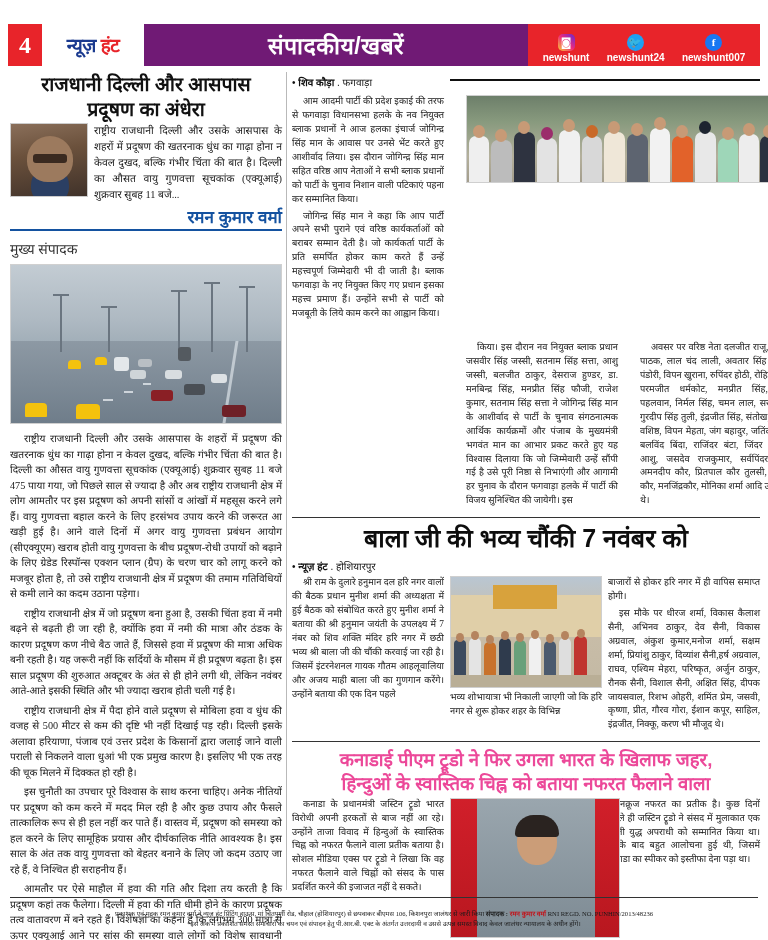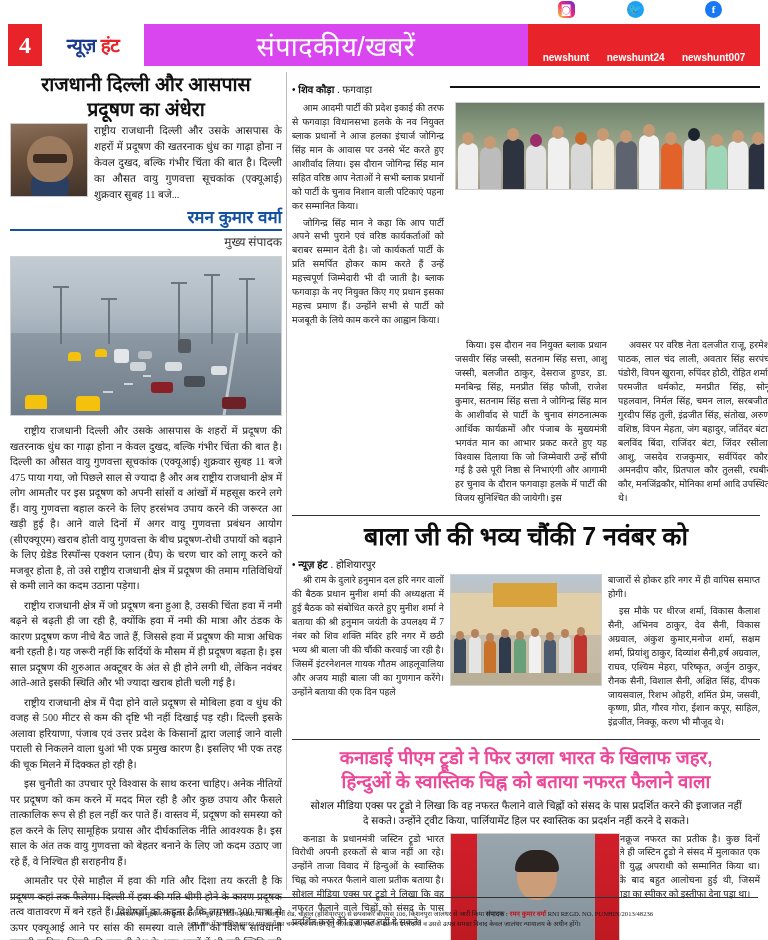--- a/index.html
+++ b/index.html
@@ -34,43 +34,43 @@
   .mh-logo-text .n1 { color: #1a3a8f; }
   .mh-logo-text .n2 { color: #e8242a; }
   .mh-place {
     flex: 0 0 134px; background: #e8242a; color: #fff;
     display: flex; flex-direction: column; justify-content: center;
     padding-left: 7px;
     font-family: "Liberation Sans", sans-serif; font-weight: bold;
     font-size: 10.5px; line-height: 1.25; letter-spacing: 0.1px;
   }
   .mh-section {
-    flex: 1 1 auto; background: #d946ef; color: #fff;
+    flex: 1 1 auto; background: #701a75; color: #fff;
     display: flex; align-items: center; justify-content: center;
-    font-family: "Liberation Sans", sans-serif; font-weight: normal;
-    font-size: 27px; letter-spacing: 0.5px;
+    font-family: "Liberation Sans", sans-serif; font-weight: bold;
+    font-size: 23px; letter-spacing: 0.5px;
   }
   .mh-social {
     flex: 0 0 232px; background: #e8242a; color: #fff;
     display: flex; align-items: flex-end; justify-content: space-around;
     padding: 2px 6px 3px 6px;
   }
   .soc { display: flex; flex-direction: column; align-items: center; gap: 1px; }
   .soc-glyph {
     width: 17px; height: 17px; border-radius: 5px;
     display: flex; align-items: center; justify-content: center;
     font-family: "DejaVu Sans", sans-serif; font-size: 11px; color: #fff;
     line-height: 1;
   }
   .soc-ig { background: linear-gradient(45deg,#f9ce34,#ee2a7b,#6228d7); }
   .soc-tw { background: #1da1f2; border-radius: 50%; }
   .soc-fb { background: #1877f2; border-radius: 50%; font-weight: bold; font-family:"Liberation Serif",serif; }
   .soc-label {
     font-family: "Liberation Sans", sans-serif; font-weight: bold;
-    font-size: 10px; color: #fff; line-height: 1.1; margin-top: 33px;
+    font-size: 10px; color: #fff; line-height: 1.1;
   }
 
   
   .vrule { position: absolute; width: 1px; background: #b9b9b9; }
 
   
   .left-col { position: absolute; left: 10px; top: 72px; width: 272px; }
   .ed-headline {
     font-family: "Liberation Sans", sans-serif; font-weight: bold;
     font-size: 19.5px; line-height: 1.3; text-align: center; color: #111;
@@ -92,21 +92,21 @@
   }
   .ed-intro {
     font-size: 10.4px; line-height: 1.55; text-align: justify; color: #1a1a1a;
   }
   .ed-signature {
     text-align: right; font-family: "Liberation Sans", sans-serif;
     font-weight: bold; font-size: 17px; color: #1452a0;
     border-bottom: 2px solid #1452a0; padding-bottom: 1px; margin-top: 2px;
   }
   .ed-designation {
-    text-align: right; font-size: 12px; color: #333; margin-top: 2px;
+    font-size: 14px; color: #333; margin-top: 8px;
   }
   .smog-photo {
     width: 272px; height: 160px; margin-top: 6px; position: relative;
     overflow: hidden; border: 1px solid #d0d0d0;
     background: linear-gradient(180deg,#c3ccd3 0%, #aeb9c2 35%, #98a6b1 60%, #7e8c98 100%);
   }
   .smog-photo .road {
     position:absolute; left:0; bottom:0; width:100%; height:52%;
     background: linear-gradient(180deg,#8d99a4 0%, #6f7d8a 100%);
   }
@@ -138,21 +138,21 @@
     font-family: "Liberation Sans", sans-serif; font-weight: bold;
     font-size: 23.5px; line-height: 1.22; color: #0d0d0d; text-align: center;
   }
   .byline {
     font-size: 10px; color: #111; margin: 4px 0 3px 0;
     font-family: "Liberation Sans", sans-serif;
   }
   .byline .bold { font-weight: bold; }
   .byline .dot { color:#111; }
 
-  .art1-grid { display: grid; grid-template-columns: 152px 152px 152px; gap: 11px; }
+  .art1-grid { display: grid; grid-template-columns: 152px 152px 152px; gap: 22px; }
   .art-col { font-size: 9.3px; line-height: 1.5; text-align: justify; color: #1a1a1a; }
   .art-col p { text-indent: 11px; margin-bottom: 3px; }
 
   .group-photo {
     width: 310px; height: 88px; position: relative; overflow: hidden;
     background: linear-gradient(180deg,#6d7f6a 0%, #889a7e 30%, #b4b09c 70%, #a39d8c 100%);
     border: 1px solid #cfcfcf;
   }
   .gp-person { position:absolute; bottom:0; border-radius: 7px 7px 0 0; }
   .gp-head { position:absolute; border-radius:50%; background:#c79a76; }
@@ -284,21 +284,21 @@
       <p>राष्ट्रीय राजधानी क्षेत्र में पैदा होने वाले प्रदूषण से मोबिला हवा व धुंध की वजह से 500 मीटर से कम की दृष्टि भी नहीं दिखाई पड़ रही। दिल्ली इसके अलावा हरियाणा, पंजाब एवं उत्तर प्रदेश के किसानों द्वारा जलाई जाने वाली पराली से निकलने वाला धुआं भी एक प्रमुख कारण है। इसलिए भी एक तरह की चूक मिलने में दिक्कत हो रही है।</p>
       <p>इस चुनौती का उपचार पूरे विश्वास के साथ करना चाहिए। अनेक नीतियों पर प्रदूषण को कम करने में मदद मिल रही है और कुछ उपाय और फैसले तात्कालिक रूप से ही हल नहीं कर पाते हैं। वास्तव में, प्रदूषण को समस्या को हल करने के लिए सामूहिक प्रयास और दीर्घकालिक नीति आवश्यक है। इस साल के अंत तक वायु गुणवत्ता को बेहतर बनाने के लिए जो कदम उठाए जा रहे हैं, वे निश्चित ही सराहनीय हैं।</p>
       <p>आमतौर पर ऐसे माहौल में हवा की गति और दिशा तय करती है कि प्रदूषण कहां तक फैलेगा। दिल्ली में हवा की गति धीमी होने के कारण प्रदूषक तत्व वातावरण में बने रहते हैं। विशेषज्ञों का कहना है कि लगभग 300 मात्रा से ऊपर एक्यूआई आने पर सांस की समस्या वाले लोगों को विशेष सावधानी बरतनी चाहिए। दिल्ली की तरह ही देश के अन्य शहरों में भी यही स्थिति बनी हुई है, जिसकी ओर तुरंत ध्यान देने की जरूरत है।</p>
     </div>
   </div>
 
   <div class="main-area">
 
     <div>
 
-      <div style="display:flex; align-items:flex-start; gap:6px; margin-top:14px;">
+      <div style="display:flex; align-items:flex-start; gap:6px; margin-top:7px;">
         <div style="width:152px;">
           <div class="byline">
             <span class="dot">•</span>
             <span class="bold">शिव कौड़ा</span>
             <span>.</span>
             <span>फगवाड़ा</span>
           </div>
         </div>
         <div style="flex:1; border-top:2px solid #111; margin-top:8px;"></div>
       </div>
@@ -335,21 +335,21 @@
             <div class="gp-person" style="left:251px;width:20px; height:44px; background:#9ed6b8;"></div>
             <div class="gp-head" style="left:255px;bottom:42px; width:12px; height:13px;"></div>
             <div class="gp-person" style="left:272px;width:20px; height:48px; background:#ededed;"></div>
             <div class="gp-head" style="left:276px;bottom:46px; width:12px; height:13px;"></div>
             <div class="gp-person" style="left:293px;width:18px; height:46px; background:#2b3140;"></div>
             <div class="gp-head" style="left:296px;bottom:44px; width:12px; height:13px;"></div>
           </div>
         </div>
       </div>
 
-      <div class="art1-grid" style="margin-top:8px;">
+      <div class="art1-grid" style="margin-top:17px;">
         <div class="art-col"></div>
         <div class="art-col">
           <p>किया। इस दौरान नव नियुक्त ब्लाक प्रधान जसवीर सिंह जस्सी, सतनाम सिंह सत्ता, आशु जस्सी, बलजीत ठाकुर, देसराज हुण्डर, डा. मनबिन्द्र सिंह, मनप्रीत सिंह फौजी, राजेश कुमार, सतनाम सिंह सत्ता ने जोगिन्द्र सिंह मान के आशीर्वाद से पार्टी के चुनाव संगठनात्मक आर्थिक कार्यक्रमों और पंजाब के मुख्यमंत्री भगवंत मान का आभार प्रकट करते हुए यह विश्वास दिलाया कि जो जिम्मेवारी उन्हें सौंपी गई है उसे पूरी निष्ठा से निभाएंगी और आगामी हर चुनाव के दौरान फगवाड़ा हलके में पार्टी की विजय सुनिश्चित की जायेगी। इस</p>
         </div>
         <div class="art-col">
           <p>अवसर पर वरिष्ठ नेता दलजीत राजू, हरमेश पाठक, लाल चंद लाली, अवतार सिंह सरपंच पंडोरी, विपन खुराना, रुपिंदर होठी, रोहित शर्मा, परमजीत धर्मकोट, मनप्रीत सिंह, सोनू पहलवान, निर्मल सिंह, चमन लाल, सरबजीत, गुरदीप सिंह तुली, इंद्रजीत सिंह, संतोख, अरुण वशिष्ठ, विपन मेहता, जंग बहादुर, जतिंदर बंटा, बलविंद बिंदा, राजिंदर बंटा, जिंदर रसीला, आशु, जसदेव राजकुमार, सर्वपिंदर कौर, अमनदीप कौर, प्रितपाल कौर तुलसी, रघबीर कौर, मनजिंद्रकौर, मोनिका शर्मा आदि उपस्थित थे।</p>
         </div>
       </div>
     </div>
 
@@ -384,38 +384,35 @@
             <div class="tp-person" style="left:78px; width:12px; height:47px; background:#f0f0f0;"></div>
             <div class="tp-head" style="left:80px; bottom:48px; width:8px; height:9px;"></div>
             <div class="tp-person" style="left:93px; width:12px; height:43px; background:#4b5a6e;"></div>
             <div class="tp-head" style="left:95px; bottom:44px; width:8px; height:9px;"></div>
             <div class="tp-person" style="left:108px;width:12px; height:46px; background:#dedede;"></div>
             <div class="tp-head" style="left:110px;bottom:47px; width:8px; height:9px;"></div>
             <div class="tp-person" style="left:123px;width:13px; height:48px; background:#c0352f;"></div>
             <div class="tp-head" style="left:126px;bottom:49px; width:8px; height:9px;"></div>
             <div style="position:absolute; left:0; bottom:0; width:100%; height:12px; background:#b9ae96;"></div>
           </div>
+          <div class="caption-line" style="margin-top:3px;">भव्य शोभायात्रा भी निकाली जाएगी जो कि हरि नगर से शुरू होकर शहर के विभिन्न</div>
         </div>
         <div class="art-col">
           <p style="text-indent:0;">बाजारों से होकर हरि नगर में ही वापिस समाप्त होगी।</p>
           <p>इस मौके पर धीरज शर्मा, विकास कैलाश सैनी, अभिनव ठाकुर, देव सैनी, विकास अग्रवाल, अंकुश कुमार,मनोज शर्मा, सक्षम शर्मा, प्रियांशु ठाकुर, दिव्यांश सैनी,हर्ष अग्रवाल, राघव, एश्यिम मेहरा, परिष्कृत, अर्जुन ठाकुर, रौनक सैनी, विशाल सैनी, अक्षित सिंह, दीपक जायसवाल, रिशभ ओहरी, शमिंत प्रेम, जसवी, कृष्णा, प्रीत, गौरव गोरा, ईशान कपूर, साहिल, इंद्रजीत, निक्कू, करण भी मौजूद थे।</p>
         </div>
       </div>
     </div>
 
     <div style="border-top:1px solid #333; margin-top:6px; padding-top:6px;">
       <div class="section-headline-2line">
         <div>कनाडाई पीएम ट्रूडो ने फिर उगला भारत के खिलाफ जहर,</div>
         <div>हिन्दुओं के स्वास्तिक चिह्न को बताया नफरत फैलाने वाला</div>
       </div>
 
-      <div class="standfirst">
-        <div>सोशल मीडिया एक्स पर ट्रूडो ने लिखा कि वह नफरत फैलाने वाले चिह्नों को संसद के पास प्रदर्शित करने की इजाजत नहीं</div>
-        <div>दे सकते। उन्होंने ट्वीट किया, पार्लियामेंट हिल पर स्वास्तिक का प्रदर्शन नहीं करने दे सकते।</div>
-      </div>
 
 
       <div class="art2-grid" style="margin-top:2px;">
         <div class="art-col">
           <p>कनाडा के प्रधानमंत्री जस्टिन ट्रूडो भारत विरोधी अपनी हरकतों से बाज नहीं आ रहे। उन्होंने ताजा विवाद में हिन्दुओं के स्वास्तिक चिह्न को नफरत फैलाने वाला प्रतीक बताया है। सोशल मीडिया एक्स पर ट्रूडो ने लिखा कि वह नफरत फैलाने वाले चिह्नों को संसद के पास प्रदर्शित करने की इजाजत नहीं दे सकते।</p>
 
         </div>
         <div>
           <div class="trudeau-photo">
             <div class="td-flagL"></div>

